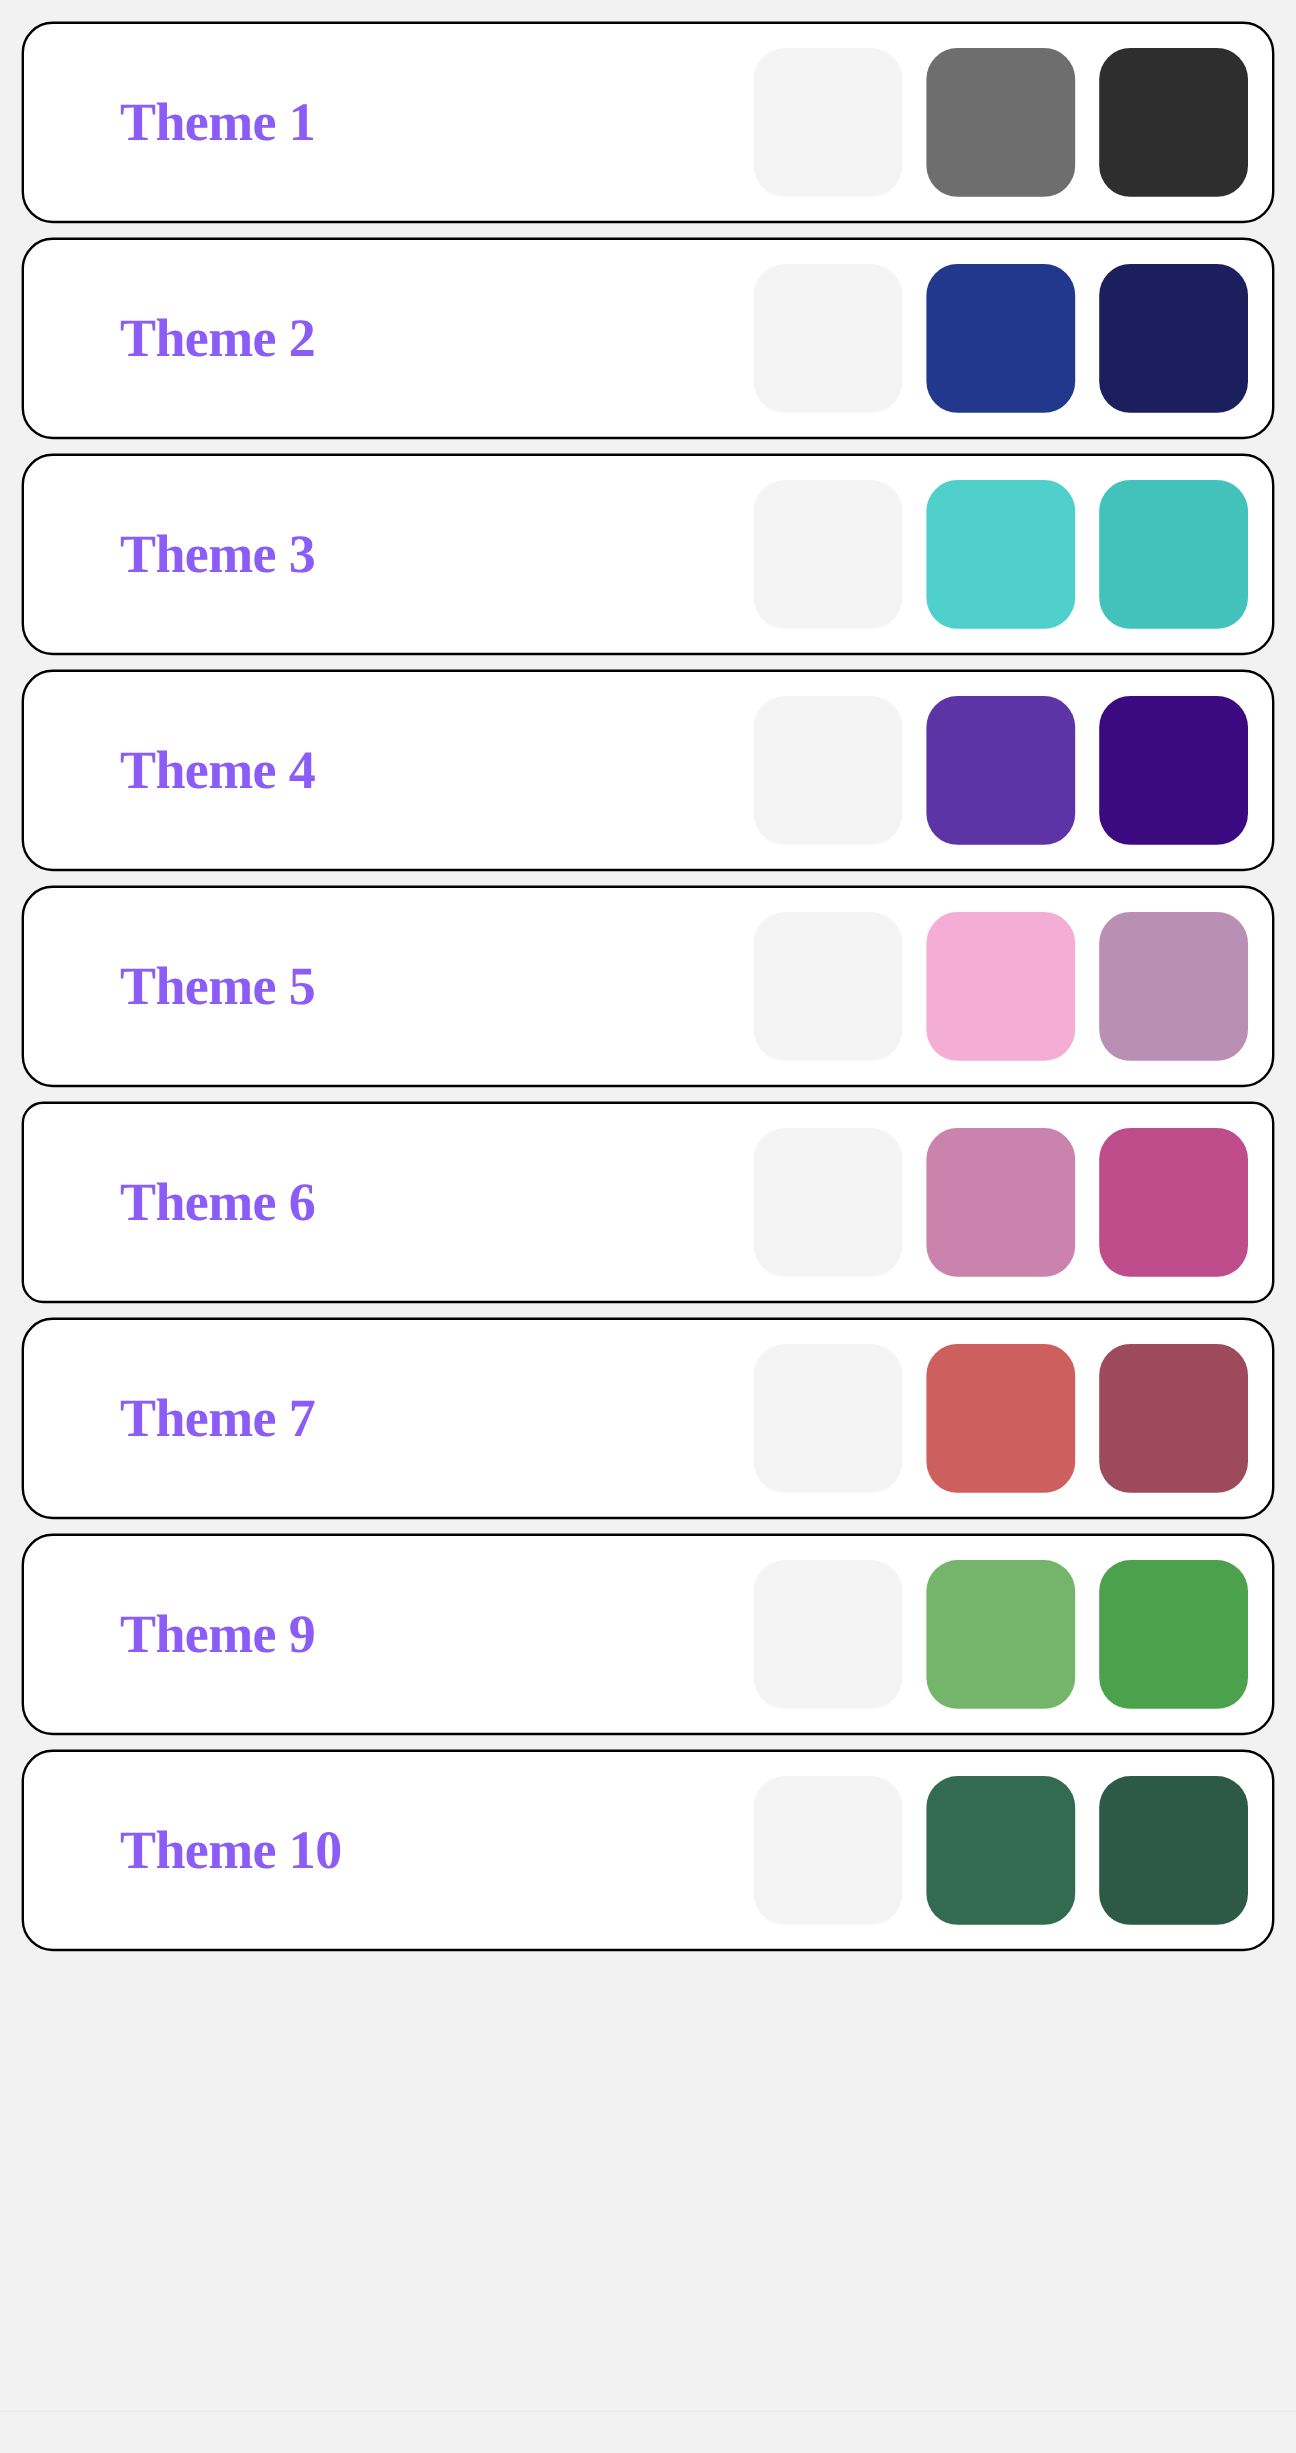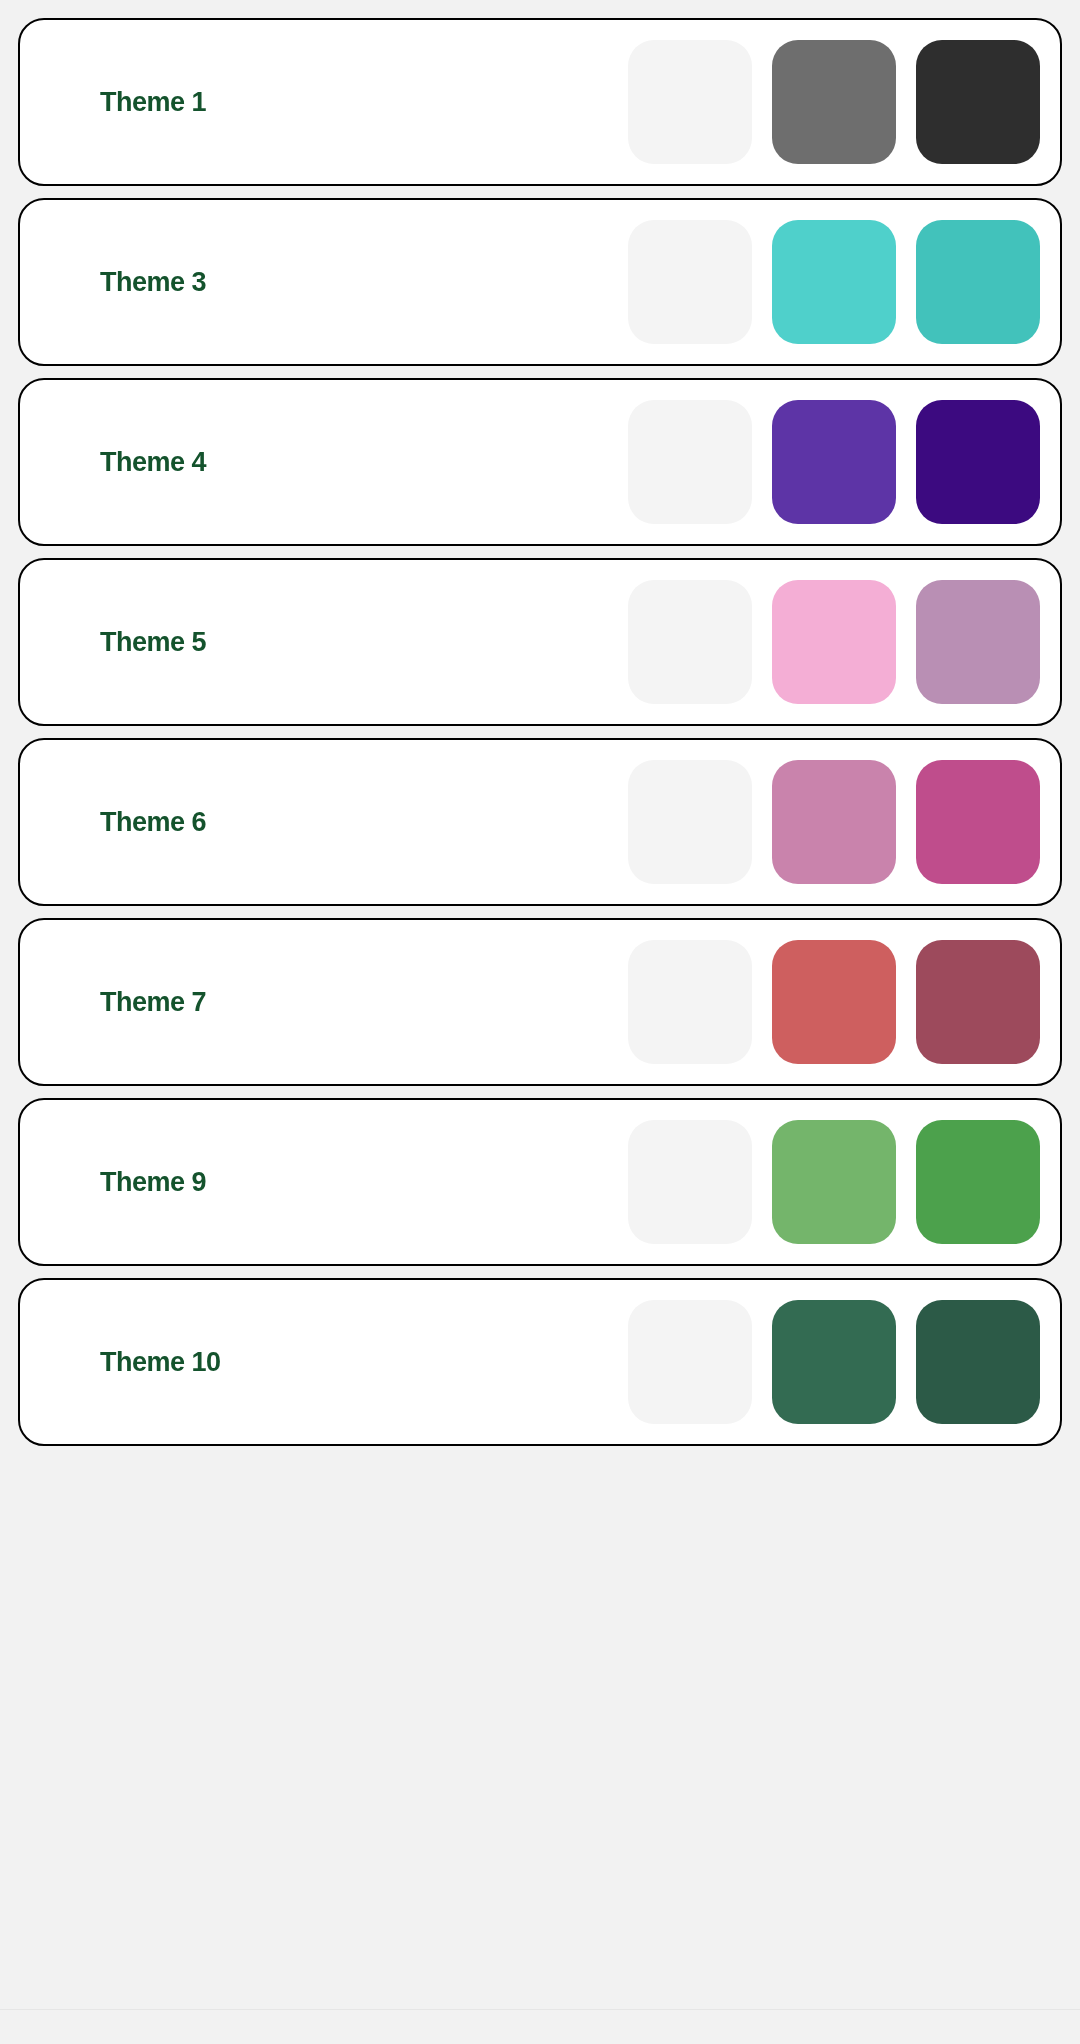--- a/index.html
+++ b/index.html
@@ -84,26 +84,26 @@
     background: #ffffff;
     border: 2px solid #000000;
     border-radius: 26px;
     display: flex;
     align-items: center;
     padding: 0 20px 0 80px;
     overflow: hidden;
   }
 
   .theme-label {
-    font-size: 27px;
+    font-size: 45px;
     font-weight: bold;
-    color: #14532d;
+    color: #8b5cf6;
     letter-spacing: -0.5px;
     white-space: nowrap;
-    font-family: Liberation Sans, sans-serif;
+    font-family: Liberation Serif, serif;
   }
 
   .swatches {
     margin-left: auto;
     display: flex;
     align-items: center;
     gap: 20px;
   }
 
   .swatch {
@@ -129,20 +129,28 @@
   <div class="theme-list" id="theme-list">
       <div class="theme-card" style="border-color: rgb(0, 0, 0); background: rgb(255, 255, 255);">
         <div class="theme-label">Theme 1</div>
         <div class="swatches">
           <div class="swatch" style="background: rgb(244, 244, 244);"></div>
           <div class="swatch" style="background: rgb(110, 110, 110);"></div>
           <div class="swatch" style="background: rgb(46, 46, 46);"></div>
         </div>
       </div>
       <div class="theme-card" style="border-color: rgb(0, 0, 0); background: rgb(255, 255, 255);">
+        <div class="theme-label">Theme 2</div>
+        <div class="swatches">
+          <div class="swatch" style="background: rgb(244, 244, 244);"></div>
+          <div class="swatch" style="background: rgb(33, 56, 141);"></div>
+          <div class="swatch" style="background: rgb(27, 31, 94);"></div>
+        </div>
+      </div>
+      <div class="theme-card" style="border-color: rgb(0, 0, 0); background: rgb(255, 255, 255);">
         <div class="theme-label">Theme 3</div>
         <div class="swatches">
           <div class="swatch" style="background: rgb(244, 244, 244);"></div>
           <div class="swatch" style="background: rgb(79, 208, 203);"></div>
           <div class="swatch" style="background: rgb(66, 194, 187);"></div>
         </div>
       </div>
       <div class="theme-card" style="border-color: rgb(0, 0, 0); background: rgb(255, 255, 255); gap: 40px;">
         <div class="theme-label">Theme 4</div>
         <div class="swatches">
@@ -152,21 +160,21 @@
         </div>
       </div>
       <div class="theme-card" style="border-color: rgb(0, 0, 0); background: rgb(255, 255, 255); text-align: right;">
         <div class="theme-label">Theme 5</div>
         <div class="swatches">
           <div class="swatch" style="background: rgb(244, 244, 244);"></div>
           <div class="swatch" style="background: rgb(244, 174, 213);"></div>
           <div class="swatch" style="background: rgb(185, 143, 180);"></div>
         </div>
       </div>
-      <div class="theme-card" style="border-color: rgb(0, 0, 0); background: rgb(255, 255, 255);">
+      <div class="theme-card" style="border-color: rgb(0, 0, 0); background: rgb(255, 255, 255); border-radius: 18px;">
         <div class="theme-label">Theme 6</div>
         <div class="swatches">
           <div class="swatch" style="background: rgb(244, 244, 244);"></div>
           <div class="swatch" style="background: rgb(201, 131, 172);"></div>
           <div class="swatch" style="background: rgb(191, 77, 140);"></div>
         </div>
       </div>
       <div class="theme-card" style="border-color: rgb(0, 0, 0); background: rgb(255, 255, 255);">
         <div class="theme-label">Theme 7</div>
         <div class="swatches">

